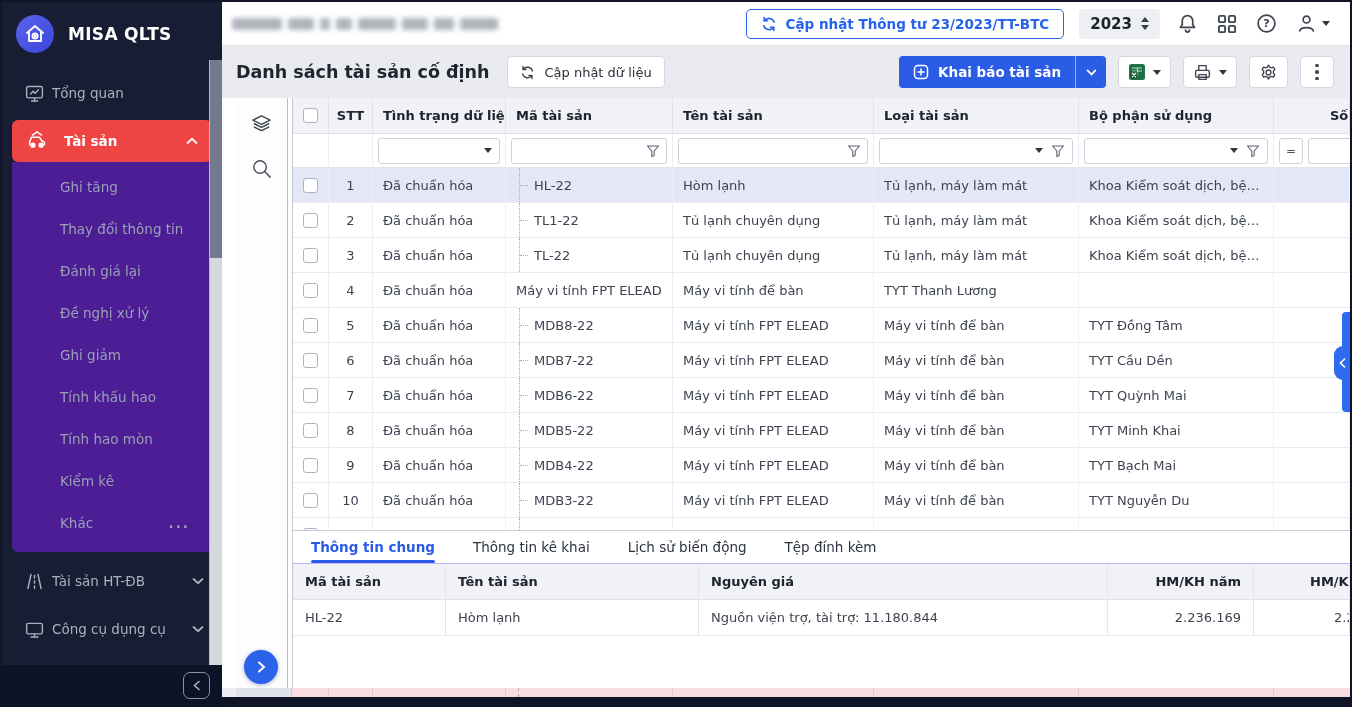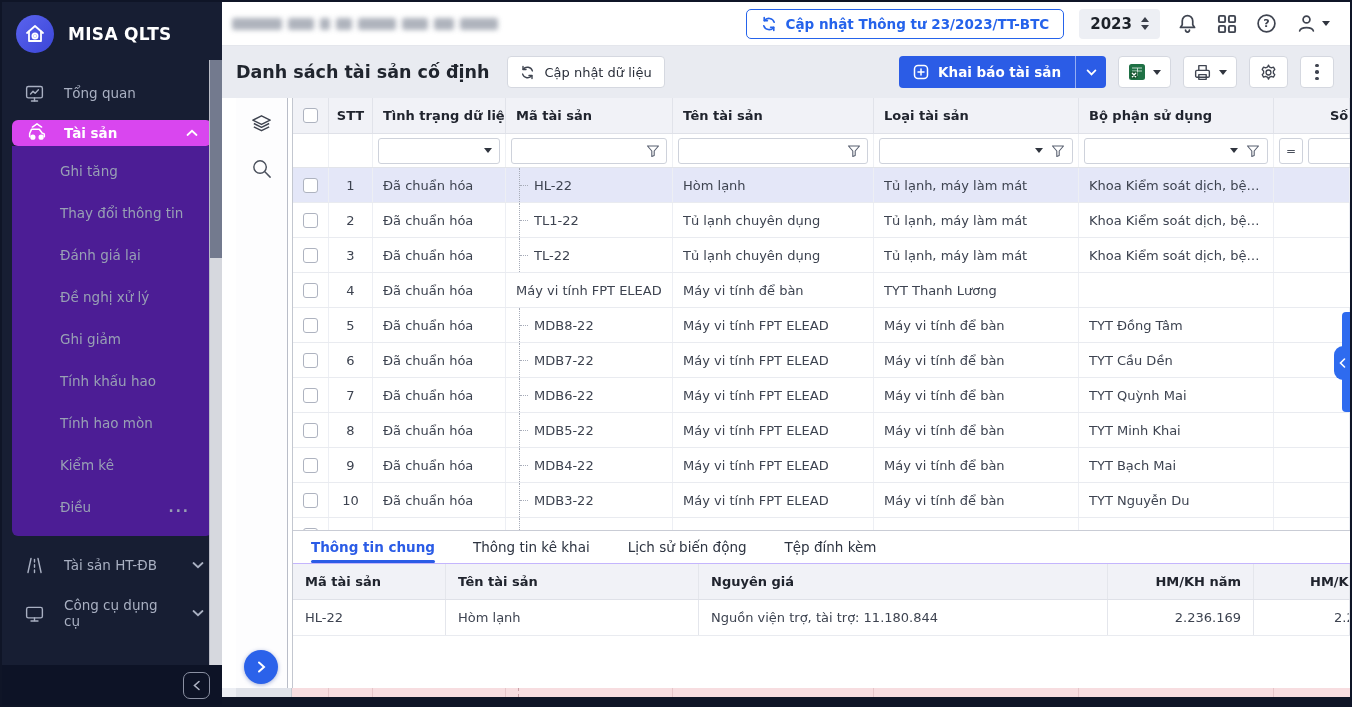--- a/index.html
+++ b/index.html
@@ -11,24 +11,24 @@
     -webkit-font-smoothing:antialiased;
   }
   svg { display:block; }
 
   
   .sidebar { position:absolute; left:2px; top:2px; width:220px; height:703px; background:#171e33; color:#a9b0c2; overflow:hidden; }
   .brand { display:flex; align-items:center; gap:14px; padding:12px 0 0 14px; height:52px; }
   .logo { width:38px; height:38px; border-radius:50%; background:linear-gradient(135deg,#5a63ee,#3b46d8); display:flex; align-items:center; justify-content:center; flex:0 0 auto; }
   .brand-name { color:#fff; font-weight:700; font-size:17px; letter-spacing:.3px; }
   .nav { padding-top:22px; }
-  .nav-item { display:flex; align-items:center; gap:18px; padding:0 18px 0 20px; height:34px; font-size:13.5px; color:#a9b0c2; cursor:pointer; }
+  .nav-item { display:flex; align-items:center; gap:6px; padding:0 18px 0 20px; height:34px; font-size:13.5px; color:#a9b0c2; cursor:pointer;text-align:right; }
   .nav-item .nav-ic { width:24px; display:flex; justify-content:center; flex:0 0 auto; }
   .asset-block { margin:10px 10px 0 10px; border-radius:6px; }
-  .active-item { background:#d946ef; color:#fff; height:26px; border-radius:6px; display:flex; align-items:center; gap:16px; padding:0 14px; font-weight:600; font-size:13.5px; }
+  .active-item { background:#ef4444; color:#fff; height:42px; border-radius:6px; display:flex; align-items:center; gap:16px; padding:0 14px; font-weight:600; font-size:13.5px; }
   .active-item .spacer { margin-left:auto; }
   .submenu { background:#4c1d95; border-radius:0 0 6px 6px; padding:4px 0 8px; }
   .sub-item { height:42px; display:flex; align-items:center; padding:0 22px 0 48px; color:#98a0b4; font-size:13.5px; cursor:pointer; }
   .sub-item .more { margin-left:auto; letter-spacing:2px; color:#98a0b4; font-weight:700; }
   .nav-item.low { margin-top:10px; height:38px; }
   .nav-item .chev-right { margin-left:auto; }
   .sb-scroll { position:absolute; top:58px; right:0; width:13px; height:607px; background:#d6d8de; border-left:1px solid #b9bcc6; }
   .sb-thumb { width:100%; height:198px; background:#737a8e; }
   .sb-footer { position:absolute; left:0; bottom:0; width:100%; height:40px; background:#0d1326; display:flex; align-items:center; justify-content:flex-end; padding-right:12px; }
   .collapse-btn { width:27px; height:27px; border:1.5px solid #8a90a2; border-radius:7px; background:transparent; display:flex; align-items:center; justify-content:center; cursor:pointer; }
@@ -183,21 +183,21 @@
         <div class="sub-item">
             <span>Tính khấu hao</span>
           </div>
         <div class="sub-item">
             <span>Tính hao mòn</span>
           </div>
         <div class="sub-item">
             <span>Kiểm kê</span>
           </div>
         <div class="sub-item">
-          <span>Điều</span>
+          <span>Khác</span>
           <span class="more">...</span>
         </div>
       </div>
     </div>
 
     <div class="nav-item low">
       <span class="nav-ic">
         <svg width="21" height="21" viewBox="0 0 24 24" fill="none" stroke="#a9b0c2" stroke-width="1.6" stroke-linecap="round">
           <path d="M8 4L4.5 20"></path>
             <path d="M16 4l3.5 16"></path>

